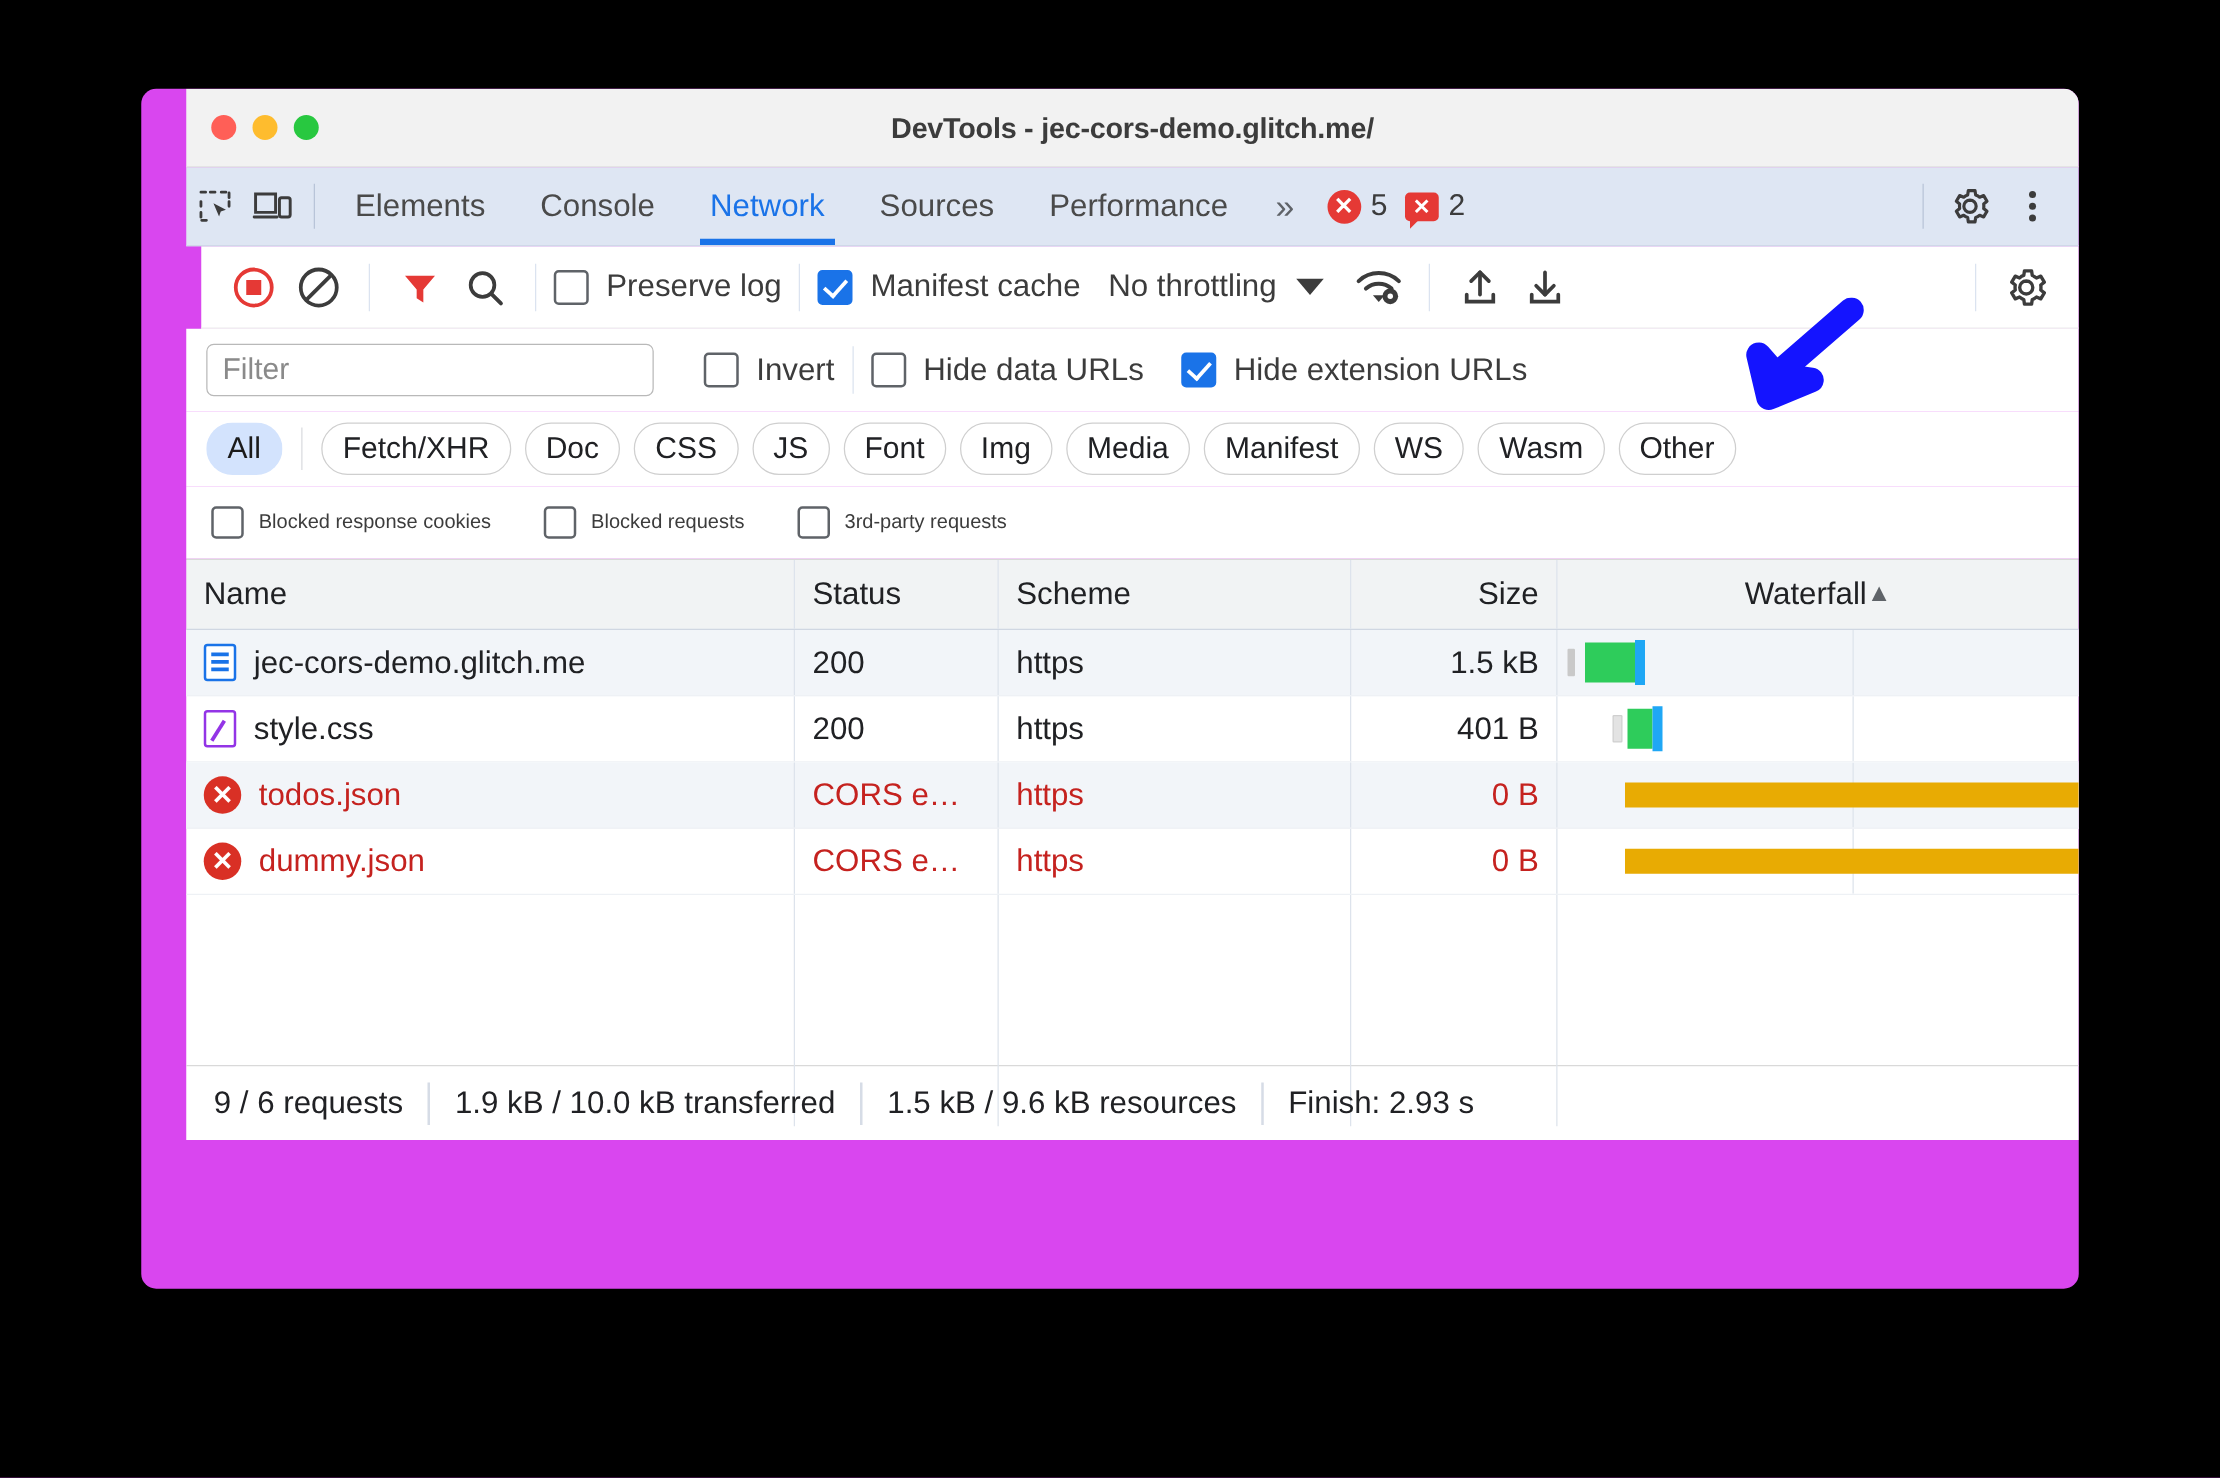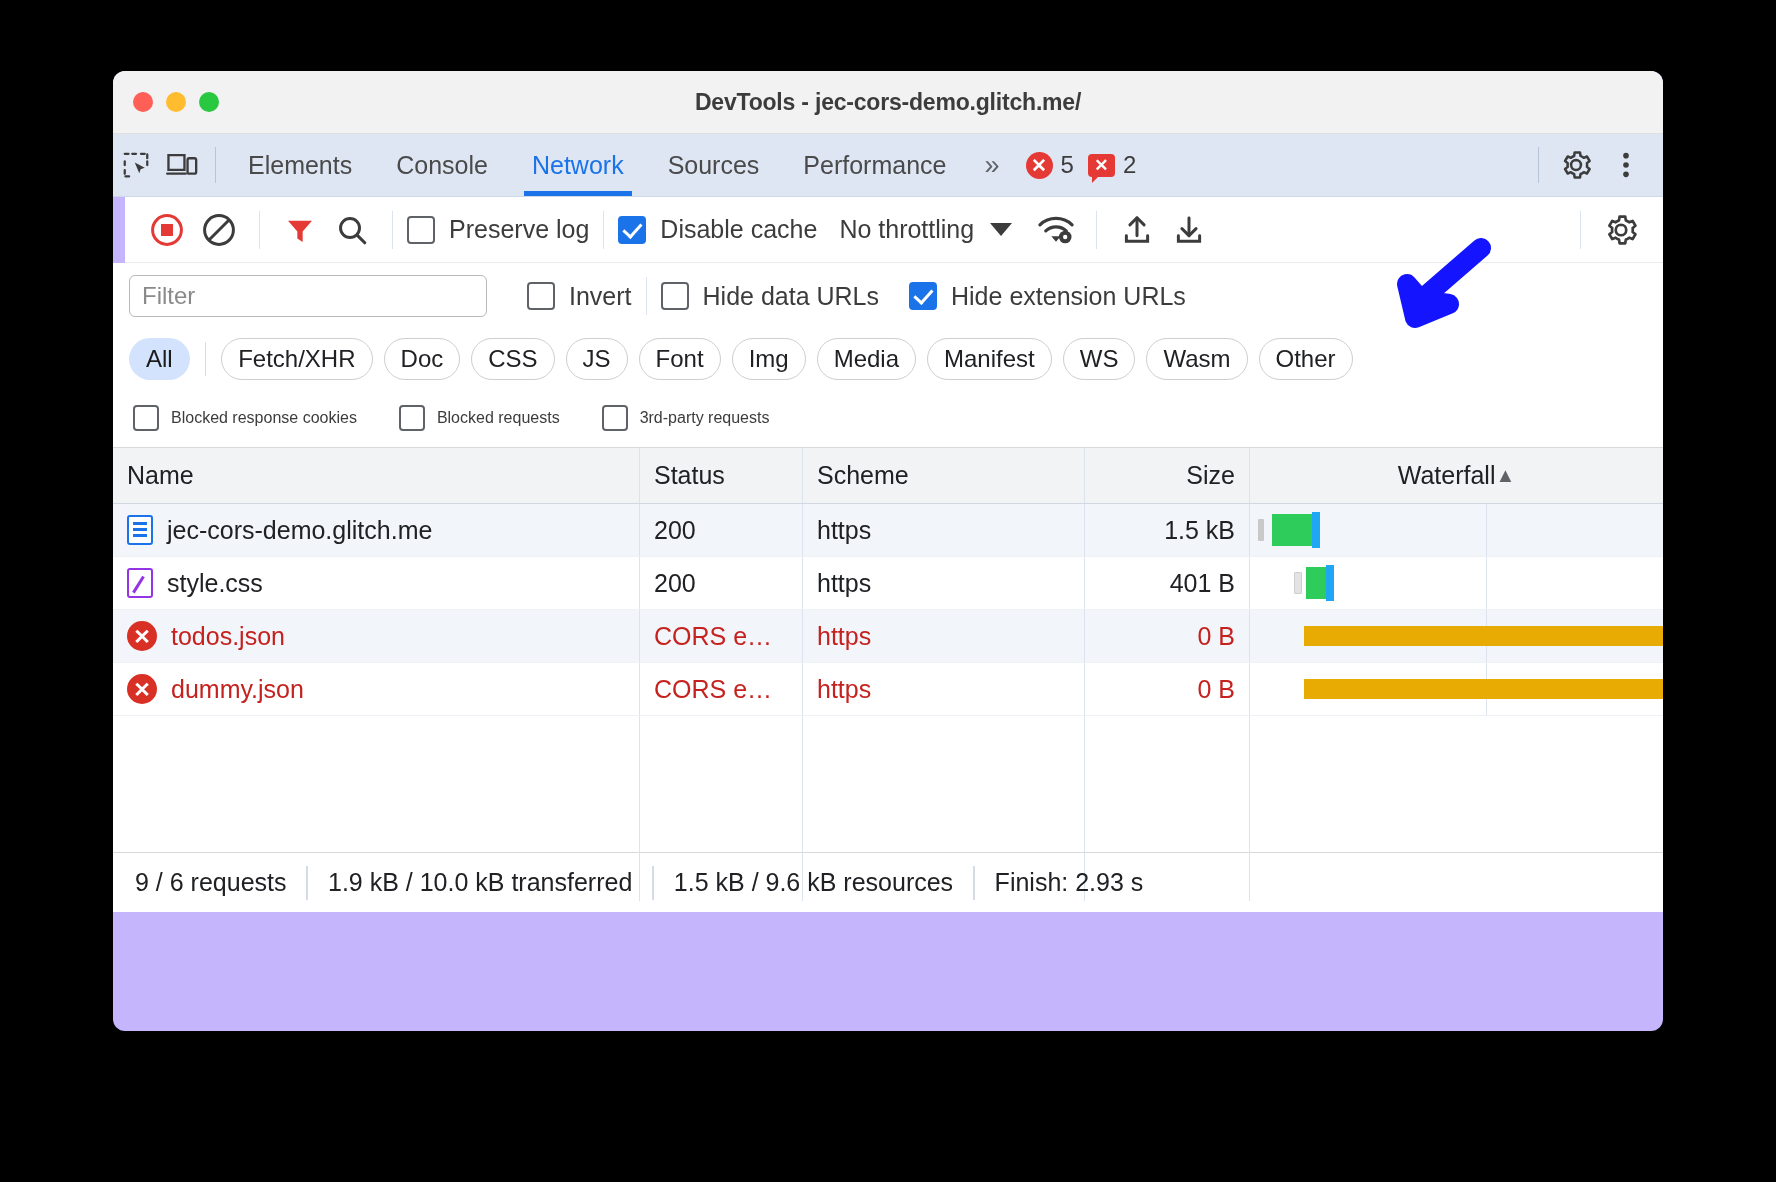--- a/index.html
+++ b/index.html
@@ -7,24 +7,25 @@
     margin: 0; padding: 0;
     width: 1776px; height: 1182px;
     background: #000;
     font-family: "Liberation Sans", sans-serif;
     overflow: hidden;
   }
   #window {
     position: absolute;
     left: 113px; top: 71px;
     width: 1550px; height: 960px;
-    background: #c4b5fd;
+    background: #d946ef;
     border-radius: 12px;
     overflow: hidden;
     box-shadow: 0 6px 28px rgba(0,0,0,.45);
+    padding-left: 36px;
   }
 
   
   .titlebar {
     height: 63px;
     background: #f2f2f2;
     border-bottom: 1px solid #e0e0e0;
     display: flex; align-items: center;
     position: relative;
   }
@@ -142,21 +143,21 @@
   .cbrow .cblabel { font-size: 16px; }
 
   
   .tablewrap { border-top: 1px solid #d9d9d9; }
   .trow { display: flex; align-items: center; height: 53px; }
   .th {
     background: #f1f3f4; color: #202124; font-size: 25px;
     height: 56px; border-bottom: 1px solid #d0d7e2;
   }
   .cell { padding: 0 14px; display: flex; align-items: center; height: 100%; overflow: hidden; white-space: nowrap;}
-  .c-name  { width: 527px; border-right: 1px solid #dde3ec; text-align: right; }
+  .c-name  { width: 487px; border-right: 1px solid #dde3ec; text-align: right; }
   .c-status{ width: 163px; border-right: 1px solid #dde3ec; }
   .c-scheme{ width: 282px; border-right: 1px solid #dde3ec; }
   .c-size  { width: 165px; border-right: 1px solid #dde3ec; justify-content: flex-end; }
   .c-water { flex: 1; position: relative; }
   .datarow { font-size: 25px; color: #202124; border-bottom: 1px solid #eef1f5; }
   .datarow.alt { background: #f2f5f9; }
   .datarow.err .cell { color: #c5221f; }
   .name-inner { display: flex; align-items: center; gap: 14px; }
   .ricon { width: 26px; height: 30px; flex: none; }
   .doc-ico { border: 2.4px solid #1a73e8; border-radius: 3px; position: relative; background:#fff;}
@@ -300,21 +301,21 @@
     </div>
     <div class="sep2"></div>
 
     <div class="cbwrap">
       <div class="cbox"></div>
       <div class="cblabel">Preserve log</div>
     </div>
     <div class="sep2"></div>
     <div class="cbwrap">
       <div class="cbox checked"></div>
-      <div class="cblabel">Disable cache</div>
+      <div class="cblabel">Manifest cache</div>
     </div>
 
     <div class="throttle">
       <div class="t-text">No throttling</div>
       <div class="caret"></div>
     </div>
 
     <div class="tbtn" style="margin-left:18px">
       <svg width="38" height="34" viewBox="0 0 26 22">
         <path d="M2 7.5A16 16 0 0124 7.5" fill="none" stroke="#3c3c3c" stroke-width="2.2" stroke-linecap="round"></path>

